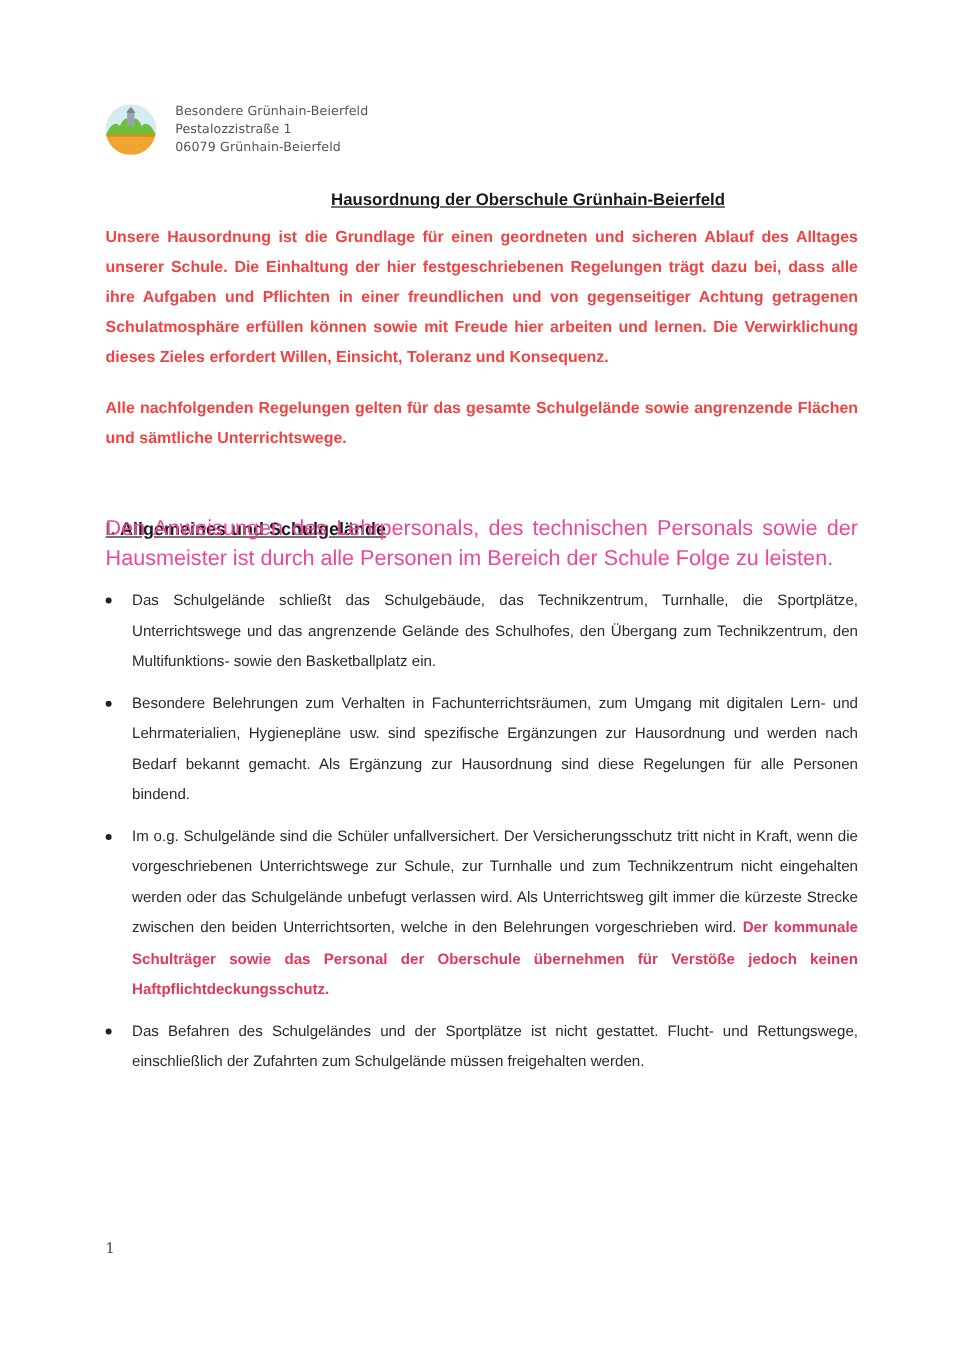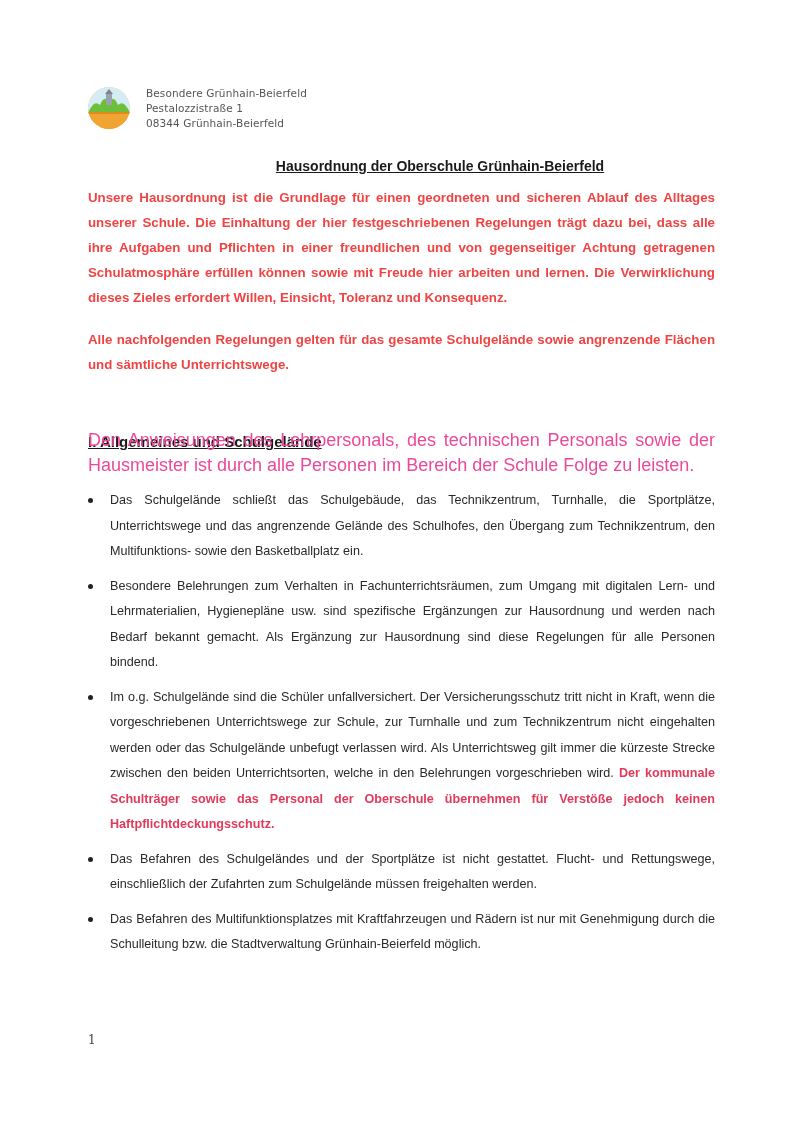--- a/index.html
+++ b/index.html
@@ -32,34 +32,33 @@
         <path d="M0 26 Q6 12 12 18 Q16 8 21 14 Q26 8 30 18 Q36 12 42 26 Z" fill="#6dbf3b"></path>
         <rect x="18" y="6" width="6" height="12" fill="#9aa3ad"></rect>
         <polygon points="17,7 21,2 25,7" fill="#7d8590"></polygon>
         <rect x="0" y="26" width="42" height="16" fill="#f0a532"></rect>
         <rect x="0" y="25" width="42" height="2" fill="#e08a1e"></rect>
       </svg>
     </div>
     <div class="addr">
       <div>Besondere Grünhain-Beierfeld</div>
       <div>Pestalozzistraße 1</div>
-      <div>08344 Grünhain-Beierfeld</div>
+      <div>06079 Grünhain-Beierfeld</div>
     </div>
   </div>
 
   <div class="title">Hausordnung der Oberschule Grünhain-Beierfeld</div>
 
   <div class="intro intro1">Unsere Hausordnung ist die Grundlage für einen geordneten und sicheren Ablauf des Alltages unserer Schule. Die Einhaltung der hier festgeschriebenen Regelungen trägt dazu bei, dass alle ihre Aufgaben und Pflichten in einer freundlichen und von gegenseitiger Achtung getragenen Schulatmosphäre erfüllen können sowie mit Freude hier arbeiten und lernen. Die Verwirklichung dieses Zieles erfordert Willen, Einsicht, Toleranz und Konsequenz.</div>
   <div class="intro intro2">Alle nachfolgenden Regelungen gelten für das gesamte Schulgelände sowie angrenzende Flächen und sämtliche Unterrichtswege.</div>
 
   <div class="section-title">I. Allgemeines und Schulgelände</div>
   <div class="red-intro">Den Anweisungen des Lehrpersonals, des technischen Personals sowie der Hausmeister ist durch alle Personen im Bereich der Schule Folge zu leisten.</div>
 
   <ul class="bullets">
     <li><span class="dot"></span><span>Das Schulgelände schließt das Schulgebäude, das Technikzentrum, Turnhalle, die Sportplätze, Unterrichtswege und das angrenzende Gelände des Schulhofes, den Übergang zum Technikzentrum, den Multifunktions- sowie den Basketballplatz ein.</span></li>
     <li><span class="dot"></span><span>Besondere Belehrungen zum Verhalten in Fachunterrichtsräumen, zum Umgang mit digitalen Lern- und Lehrmaterialien, Hygienepläne usw. sind spezifische Ergänzungen zur Hausordnung und werden nach Bedarf bekannt gemacht. Als Ergänzung zur Hausordnung sind diese Regelungen für alle Personen bindend.</span></li>
     <li><span class="dot"></span><span>Im o.g. Schulgelände sind die Schüler unfallversichert. Der Versicherungsschutz tritt nicht in Kraft, wenn die vorgeschriebenen Unterrichtswege zur Schule, zur Turnhalle und zum Technikzentrum nicht eingehalten werden oder das Schulgelände unbefugt verlassen wird. Als Unterrichtsweg gilt immer die kürzeste Strecke zwischen den beiden Unterrichtsorten, welche in den Belehrungen vorgeschrieben wird. </span><span class="red">Der kommunale Schulträger sowie das Personal der Oberschule übernehmen für Verstöße jedoch keinen Haftpflichtdeckungsschutz.</span></li>
     <li><span class="dot"></span><span>Das Befahren des Schulgeländes und der Sportplätze ist nicht gestattet. Flucht- und Rettungswege, einschließlich der Zufahrten zum Schulgelände müssen freigehalten werden.</span></li>
-    <li><span class="dot"></span><span>Das Befahren des Multifunktionsplatzes mit Kraftfahrzeugen und Rädern ist nur mit Genehmigung durch die Schulleitung bzw. die Stadtverwaltung Grünhain-Beierfeld möglich.</span></li>
   </ul>
 
   <div class="pagenum">1</div>
 </div>
 
 </body></html>

